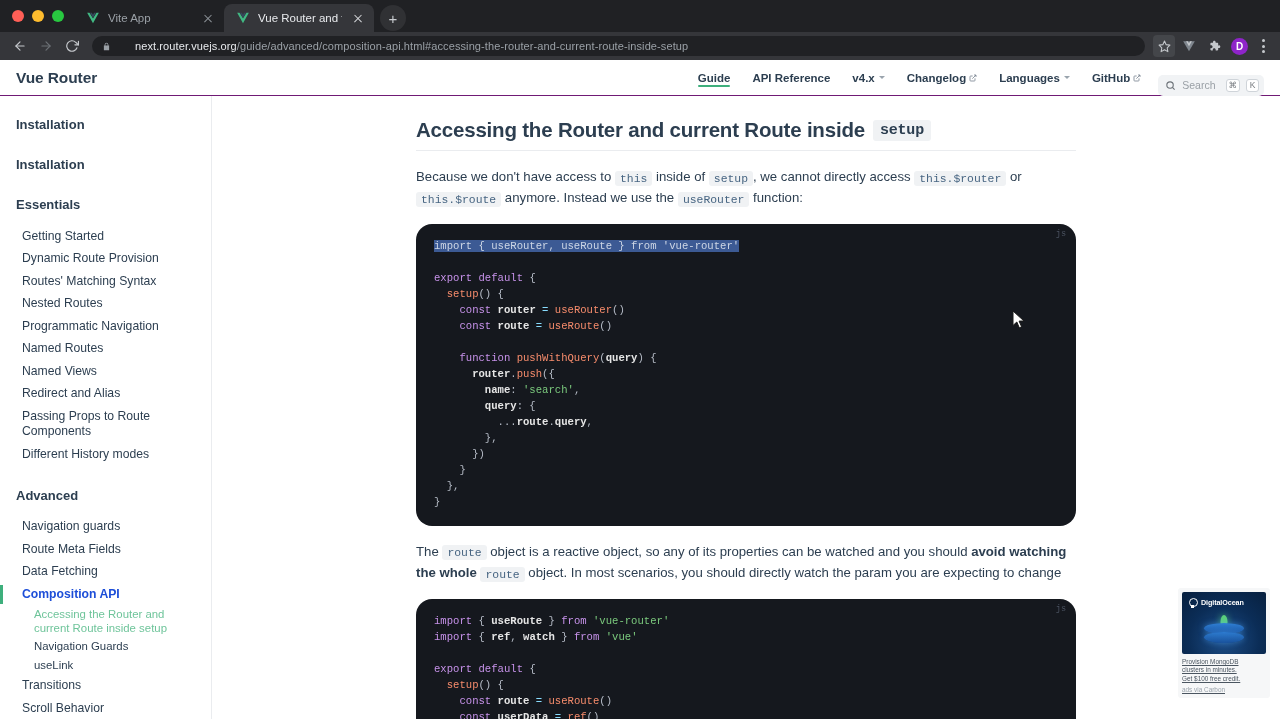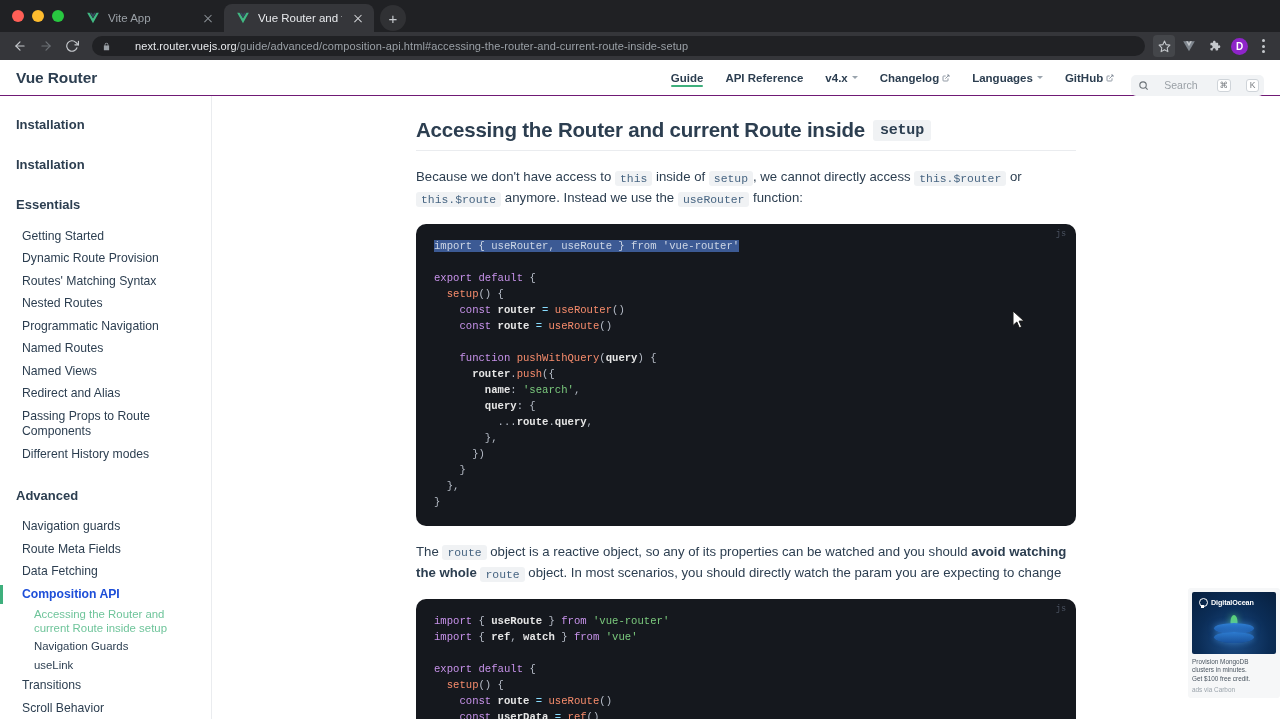--- a/index.html
+++ b/index.html
@@ -86,21 +86,21 @@
   }
   .navlink.active::after {
     content: ""; position: absolute; left: 11px; right: 11px; bottom: 9px;
     height: 2px; background: #3eaf7c; border-radius: 1px;
   }
   .caret { display: inline-block; width: 0; height: 0; border-left: 3px solid transparent;
     border-right: 3px solid transparent; border-top: 3.5px solid #9aa4ad; margin-left: 1px; }
   .ext-ico { width: 8px; height: 8px; opacity: .65; }
 
   .searchbox {
-    display: flex; align-items: center; gap: 15px; background: #f1f3f5; border-radius: 5px;
+    display: flex; align-items: center; gap: 6px; background: #f1f3f5; border-radius: 5px;
     height: 21px; padding: 0 5px 0 7px; margin-left: 6px;
   }
   .searchbox .mag { width: 11px; height: 11px; color: #6b7177; }
   .search-ph { font-size: 10.5px; color: #9aa0a6; padding-right: 4px; }
   .kbd {
     border: 1px solid #cfd4d9; border-radius: 3px; font-size: 8.5px; color: #75797e;
     min-width: 13px; height: 13px; display: flex; align-items: center; justify-content: center;
     background: #fff; padding: 0 2px; font-family: "Liberation Sans", sans-serif;
   }
 
@@ -144,43 +144,43 @@
   }
   h1.page-title code.ic { font-size: 15px; padding: 2px 7px; color: #2c3e50; font-weight: 700; }
 
   p.para {
     font-size: 13.2px; line-height: 19.4px; color: #2c3e50; margin: 16px 0 14px 0;
   }
   p.para code.ic { font-size: 11.4px; }
   p.para b { font-weight: 700; }
 
   .codeblock {
-    background: #15181e; border-radius: 10px; position: relative; margin: 0 0 14px 0;
+    background: #15181e; border-radius: 16px; position: relative; margin: 0 0 14px 0;
     padding: 14px 18px 16px 18px; overflow: hidden;
   }
   .codeblock .lang {
     position: absolute; top: 5px; right: 10px; font-size: 8.5px; color: #4a5260;
     font-family: "Liberation Mono", monospace;
   }
   pre.code {
     font-family: "Liberation Mono", monospace; font-size: 10.6px; line-height: 16px;
     color: #b6bcc7; white-space: pre; margin: 0;
   }
   pre.code .kw  { color: #c792ea; }
   pre.code .fn  { color: #f78c6c; }
   pre.code .id  { color: #e6e6e6; font-weight: 700; }
   pre.code .str { color: #7bc97d; }
   pre.code .pn  { color: #89ddff; }
   pre.code .sel { background: #3c5a94; color: #cdd6e5; }
 
   
   .carbon {
-    position: absolute; right: 0; bottom: 22px; width: 92px;
+    position: absolute; right: 10px; bottom: 22px; width: 92px;
     background: #f6f7f8; border-radius: 3px; padding: 4px; font-size: 6.4px;
-    line-height: 8.2px; color: #4a5560;
+    line-height: 8.2px; color: #4a5560; text-decoration: underline;
   }
   .carbon .banner {
     width: 84px; height: 62px; border-radius: 2px; position: relative; overflow: hidden;
     background: radial-gradient(circle at 50% 78%, #1d4d86 0%, #0b2d57 55%, #07203f 100%);
   }
   .carbon .do-logo {
     position: absolute; top: 6px; left: 7px; display: flex; align-items: center; gap: 3px;
     color: #fff; font-size: 7.2px; font-weight: 700; letter-spacing: -.1px;
   }
   .carbon .do-mark {

